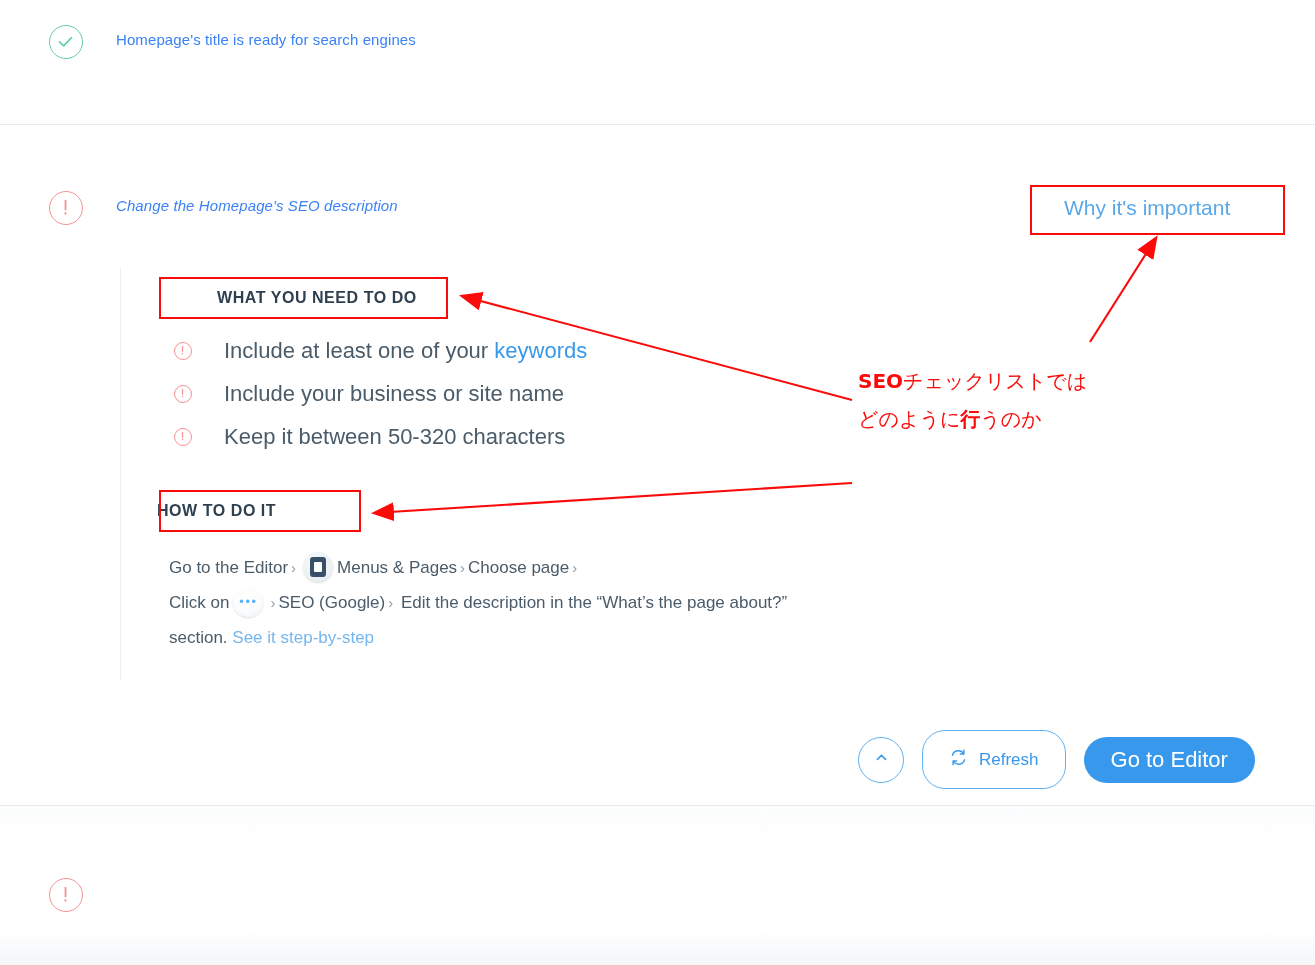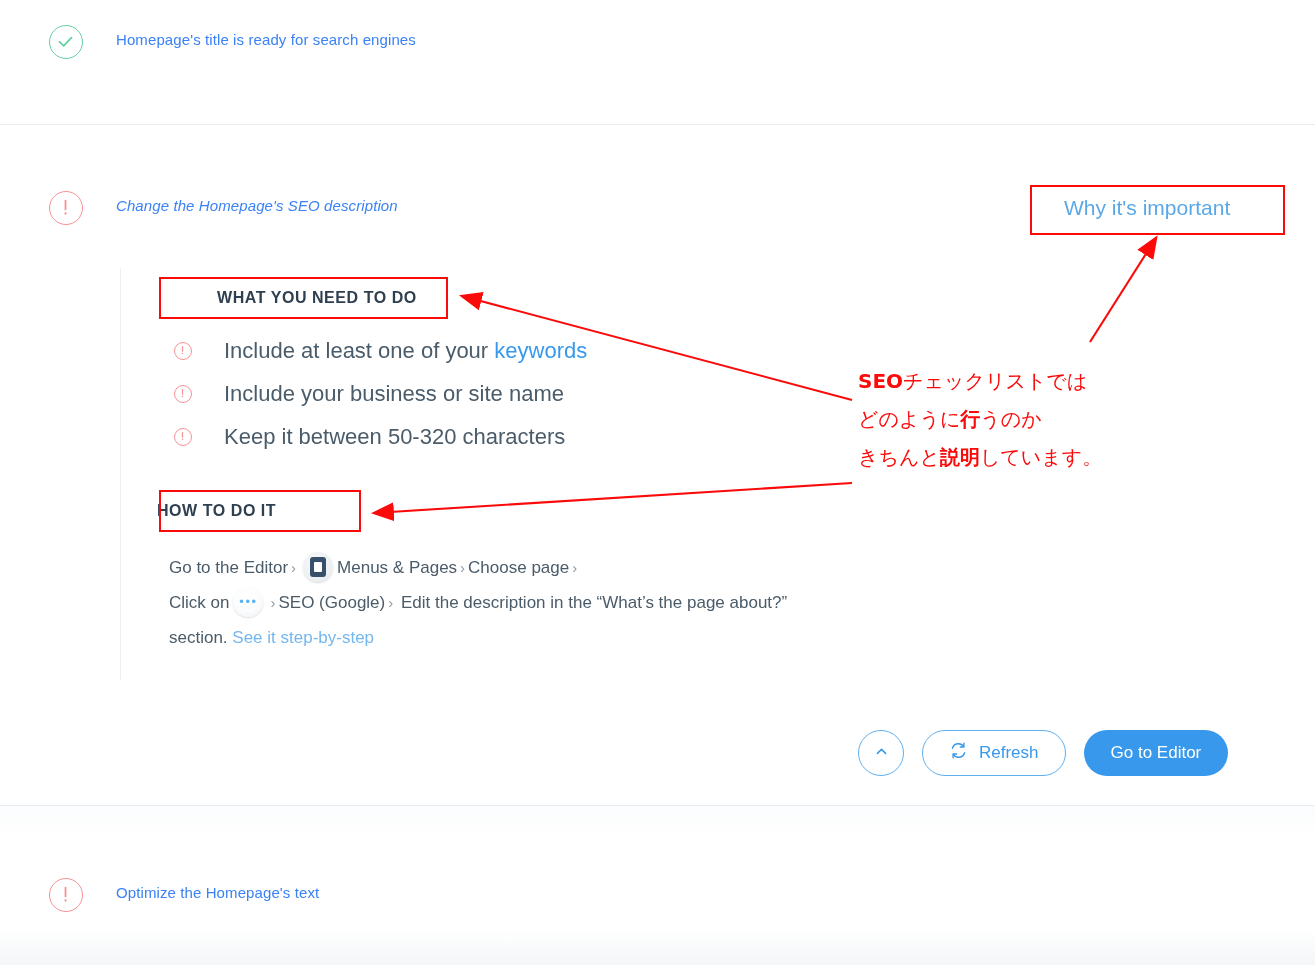--- a/index.html
+++ b/index.html
@@ -198,42 +198,42 @@
     border-radius: 50%;
     border: 1px solid #61b0ee;
     background: #ffffff;
     display: flex;
     align-items: center;
     justify-content: center;
     cursor: pointer;
     box-sizing: border-box;
   }
   .btn-refresh {
-    height: 46px;
+    height: 59px;
     padding: 0 26px;
     border-radius: 23px;
     border: 1px solid #61b0ee;
     background: #ffffff;
     color: #3899ec;
     font-size: 17px;
     display: flex;
     align-items: center;
     gap: 11px;
     cursor: pointer;
     box-sizing: border-box;
     font-family: "Liberation Sans", sans-serif;
   }
   .btn-primary {
     height: 46px;
     padding: 0 27px;
     border-radius: 23px;
     border: none;
     background: #3899ec;
     color: #ffffff;
-    font-size: 17px;
+    font-size: 22px;
     display: flex;
     align-items: center;
     cursor: pointer;
     box-sizing: border-box;
     font-family: "Liberation Sans", sans-serif;
   }
 
   
   #annotations {
     position: absolute;
@@ -371,21 +371,20 @@
 
   <div class="divider" id="divider-bottom"></div>
   <div class="bottom-tint"></div>
 
   <div class="status-icon alert" style="left:49px; top:878px;">
     <svg width="31" height="31" viewBox="0 0 31 31">
       <line x1="15.5" y1="8.6" x2="15.5" y2="17.4" stroke="#f79294" stroke-width="1.8" stroke-linecap="round"></line>
       <circle cx="15.5" cy="21.5" r="1.15" fill="#f79294"></circle>
     </svg>
   </div>
-  <div class="row-title" style="left:116px; top:884px;">Optimize the Homepage's text</div>
 
   <div id="annotations">
 
     <div class="anno-box" id="anno-box-what"></div>
     <div class="anno-box" id="anno-box-how"></div>
     <div class="anno-box" id="anno-box-why"></div>
 
     <svg width="1315" height="965" style="position:absolute;left:0;top:0;">
       <defs>
         <marker id="arrowhead" markerWidth="11" markerHeight="9" refX="9.5" refY="4.5" orient="auto">
@@ -393,17 +392,16 @@
         </marker>
       </defs>
       <line x1="852" y1="400" x2="462" y2="296" stroke="#fb0a0a" stroke-width="2.1" marker-end="url(#arrowhead)"></line>
       <line x1="852" y1="483" x2="374" y2="513" stroke="#fb0a0a" stroke-width="2.1" marker-end="url(#arrowhead)"></line>
       <line x1="1090" y1="342" x2="1156" y2="238" stroke="#fb0a0a" stroke-width="2.1" marker-end="url(#arrowhead)"></line>
     </svg>
 
     <div id="anno-text">
         <div><b>SEO</b><span>チェックリストでは</span></div>
         <div><span>どのように</span><b>行</b><span>うのか</span></div>
-        <div><span>きちんと</span><b>説明</b><span>しています。</span></div>
       </div>
   </div>
 
 </div>
 
 </body></html>

